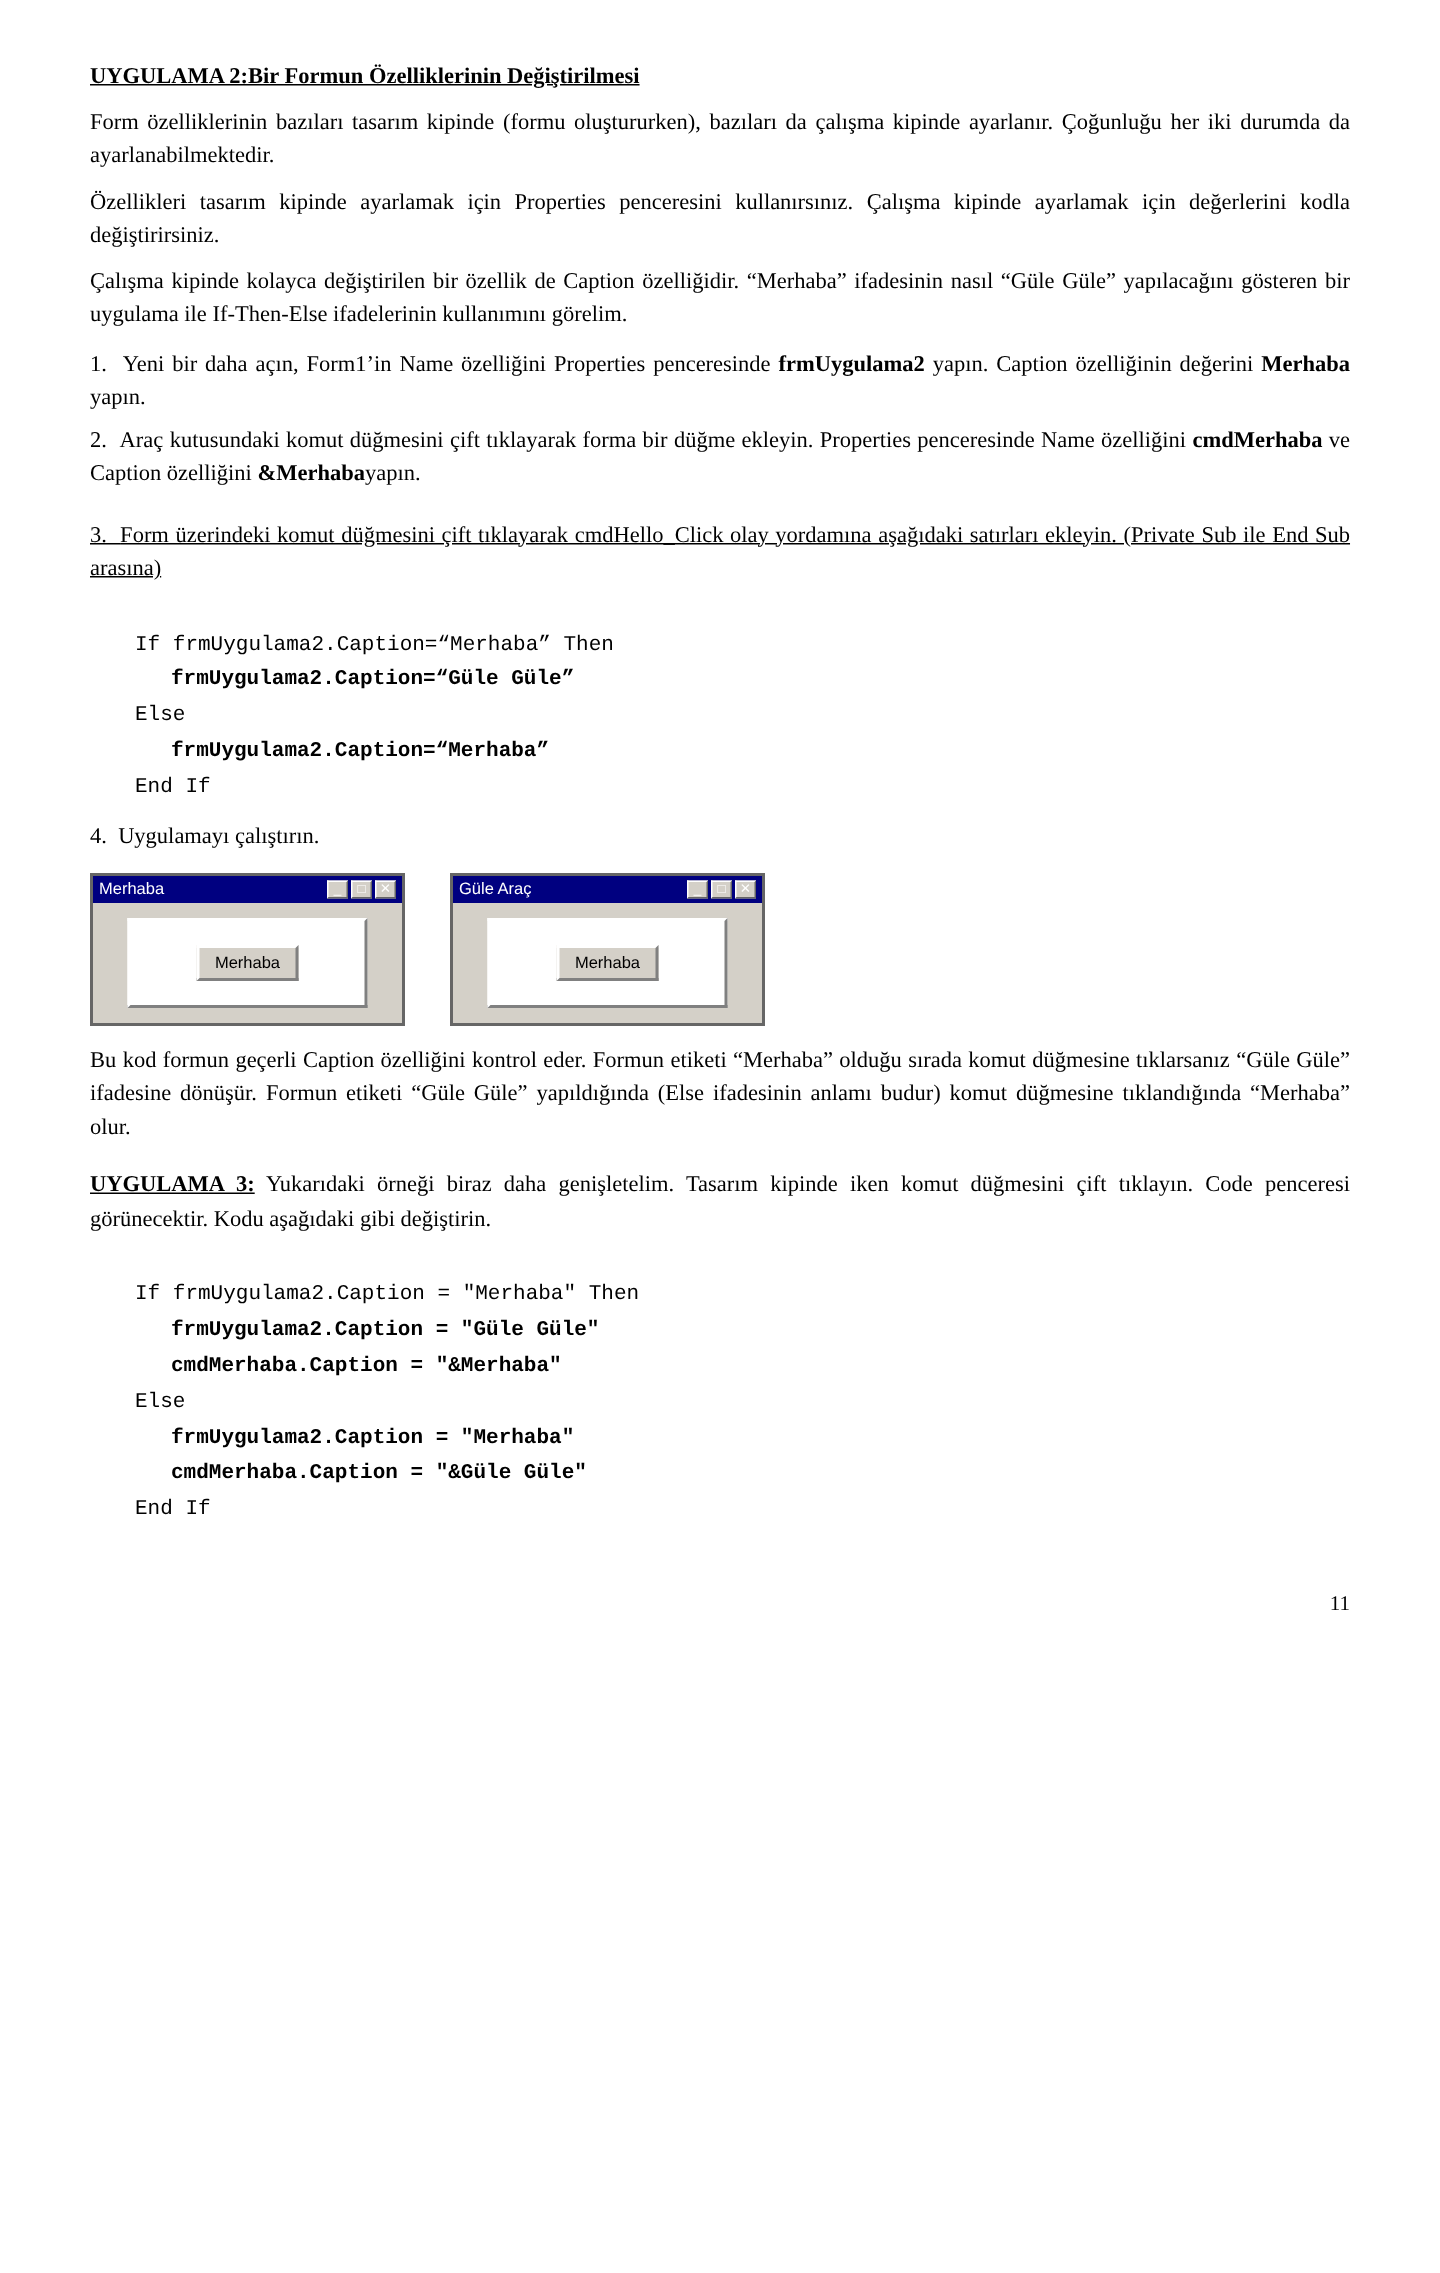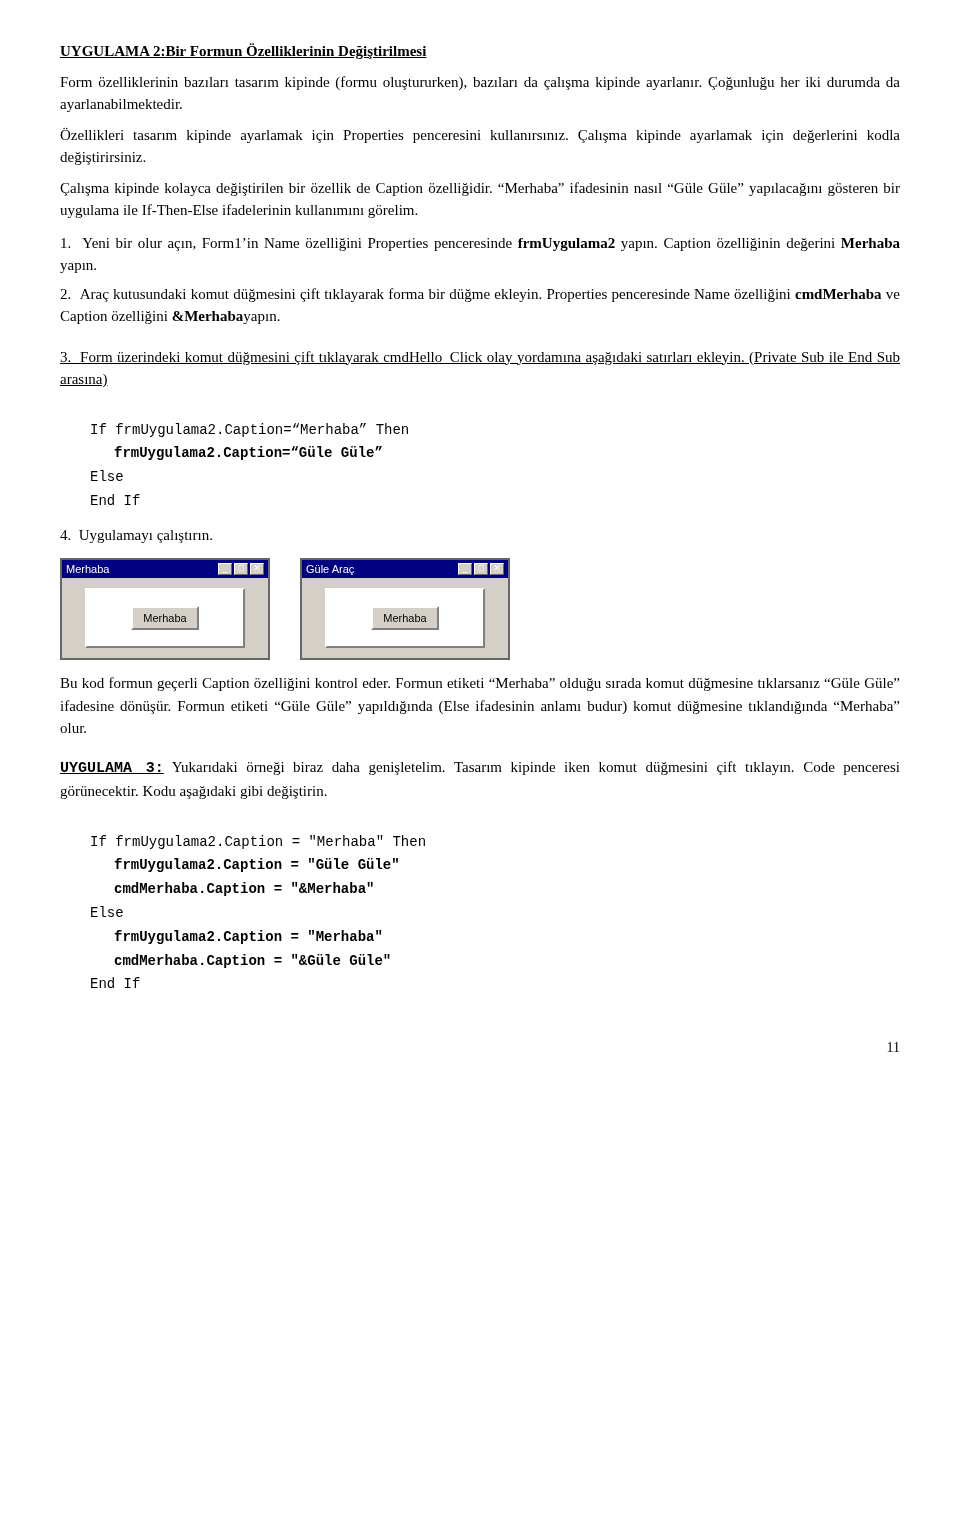--- a/index.html
+++ b/index.html
@@ -31,21 +31,21 @@
     }
     .code-block .indent1 {
       margin-left: 24px;
       font-weight: bold;
     }
     .list-item {
       margin-bottom: 6px;
       text-align: justify;
     }
     .bold { font-weight: bold; }
-    .underline { text-decoration: underline; font-family: Liberation Mono, monospace; }
+    .underline { text-decoration: underline; }
     .windows-area {
       display: flex;
       gap: 30px;
       margin: 12px 0 12px 0;
       align-items: flex-start;
     }
     .win-frame {
       border: 2px solid #666;
       width: 210px;
       background: #d4d0c8;
@@ -127,34 +127,35 @@
 </p>
 <p>
   <span>Özellikleri tasarım kipinde ayarlamak için Properties penceresini kullanırsınız. Çalışma kipinde ayarlamak için değerlerini kodla değiştirirsiniz.</span>
 </p>
 <p>
   <span>Çalışma kipinde kolayca değiştirilen bir özellik de Caption özelliğidir. “Merhaba” ifadesinin nasıl “Güle Güle” yapılacağını gösteren bir uygulama ile If-Then-Else ifadelerinin kullanımını görelim.</span>
 </p>
 
 <div style="margin-top:10px;">
   <div class="list-item">
-    <span>1. &nbsp;</span><span>Yeni bir olur açın, Form1’in Name özelliğini Properties penceresinde</span> <span class="bold">frmUygulama2</span><span> yapın. Caption özelliğinin değerini </span><span class="bold">Merhaba</span><span> yapın.</span>
+    <span>1. &nbsp;</span><span>Yeni bir daha açın, Form1’in Name özelliğini Properties penceresinde</span> <span class="bold">frmUygulama2</span><span> yapın. Caption özelliğinin değerini </span><span class="bold">Merhaba</span><span> yapın.</span>
   </div>
   <div class="list-item" style="margin-top:6px;">
     <span>2. &nbsp;</span><span>Araç kutusundaki komut düğmesini çift tıklayarak forma bir düğme ekleyin. Properties penceresinde Name özelliğini </span><span class="bold">cmdMerhaba</span><span> ve Caption özelliğini </span><span class="bold">&amp;Merhaba</span><span>yapın.</span>
   </div>
   <div class="list-item" style="margin-top:18px;text-decoration:underline;">
     <span>3. &nbsp;</span><span>Form üzerindeki komut düğmesini çift tıklayarak cmdHello_Click olay yordamına aşağıdaki satırları ekleyin. (Private Sub ile End Sub arasına)</span>
   </div>
 </div>
 
 <div class="code-block">
   <div>If frmUygulama2.Caption=“Merhaba” Then</div>
   <div class="indent1">    frmUygulama2.Caption=“Güle Güle”</div>
   <div>Else</div>
+  <div class="indent1">    frmUygulama2.Caption=“Merhaba”</div>
   <div>End If</div>
 </div>
 
 <div class="list-item" style="">
   <span>4. &nbsp;</span><span>Uygulamayı çalıştırın.</span>
 </div>
 
 <div class="windows-area">
 
   <div class="win-frame">

